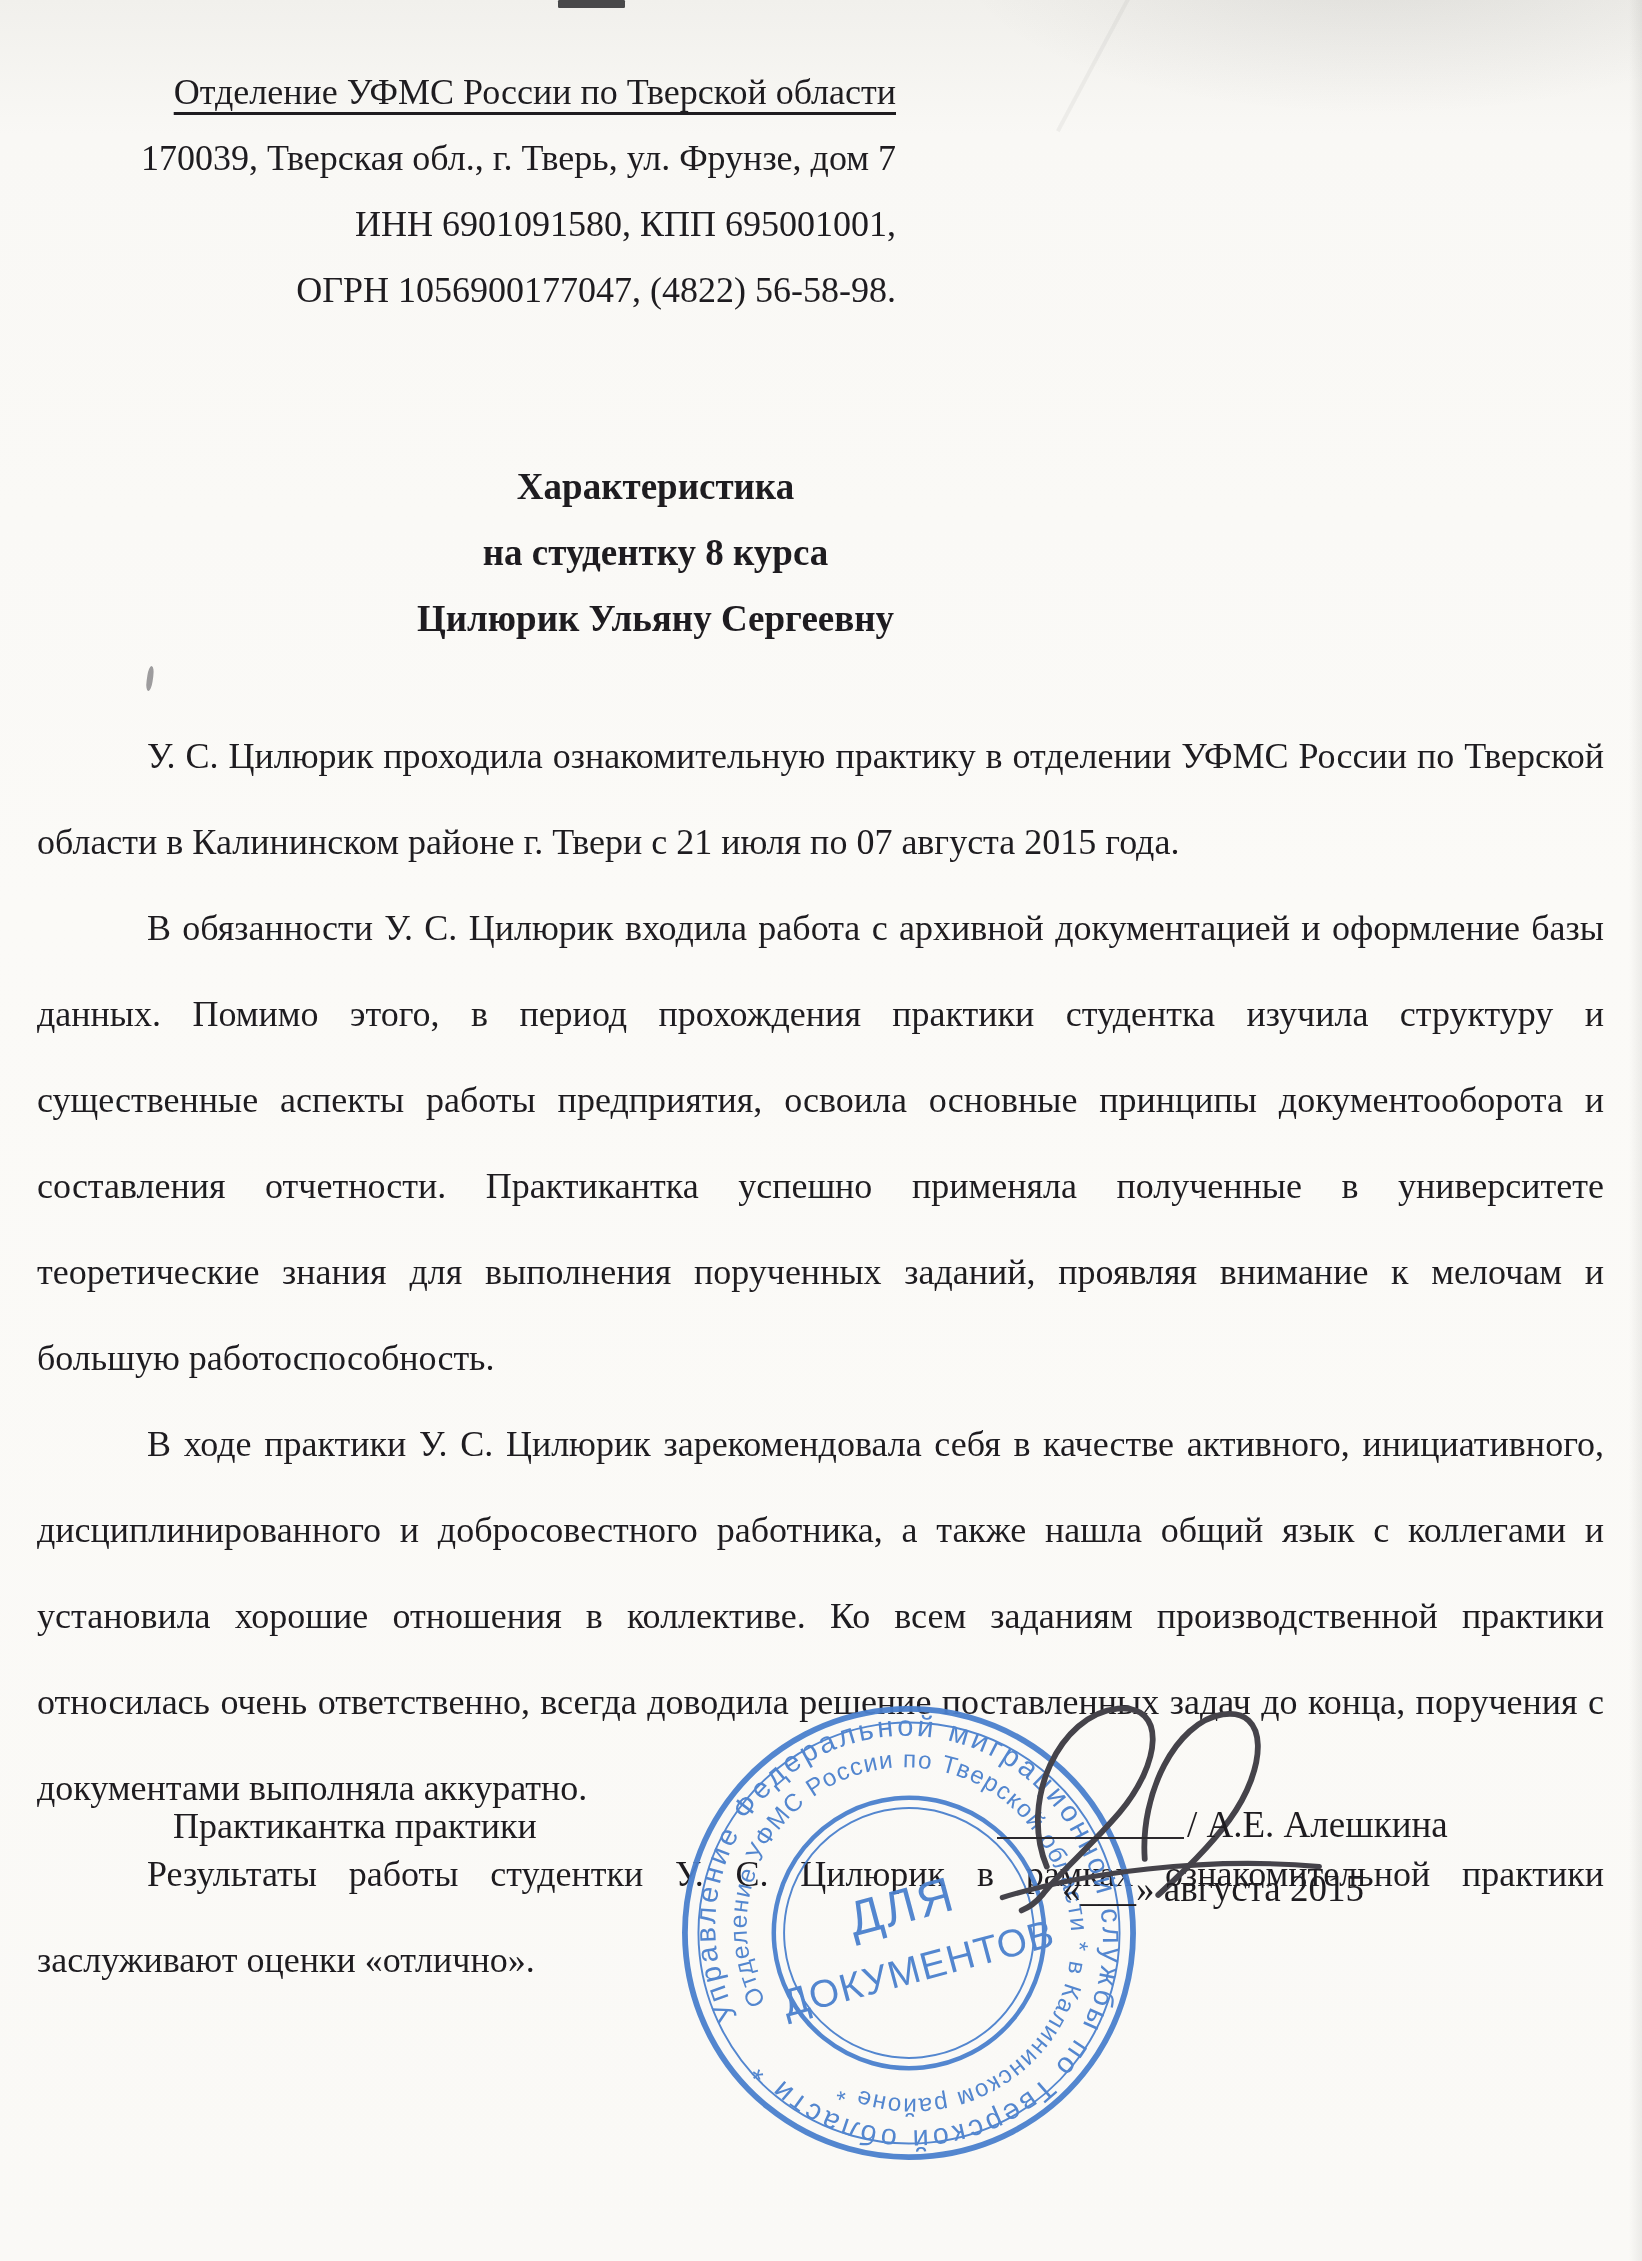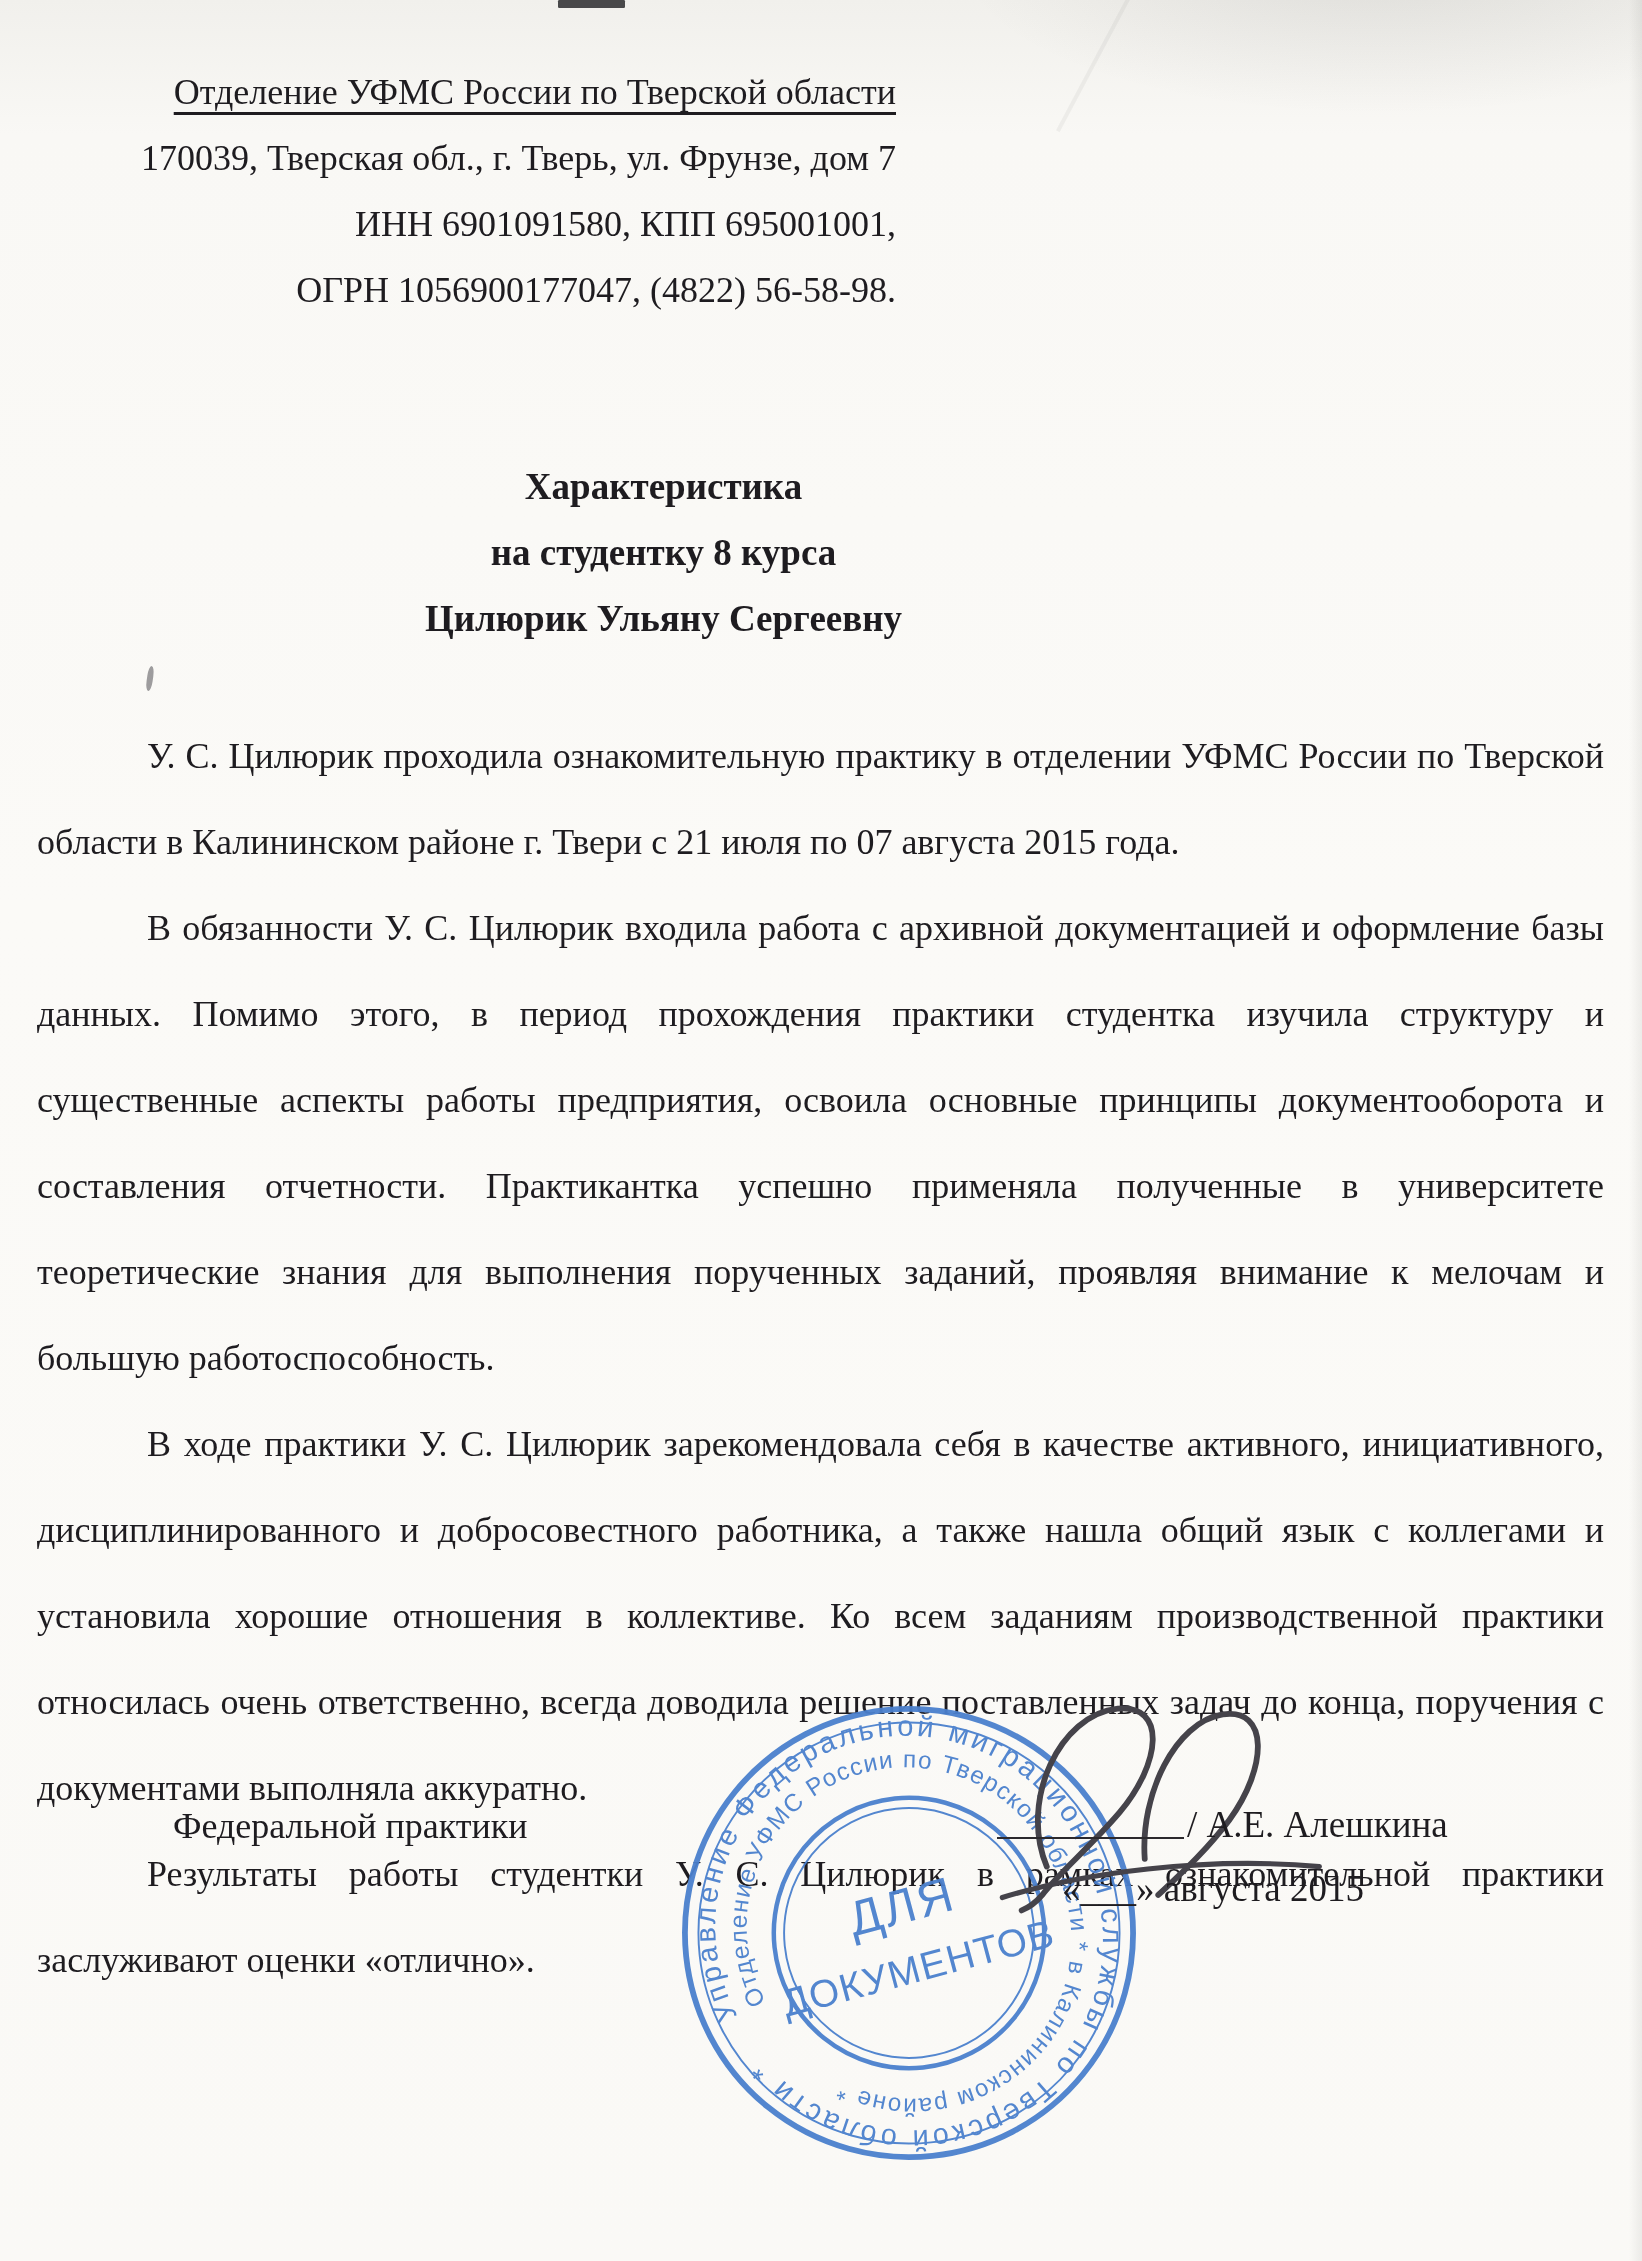--- a/index.html
+++ b/index.html
@@ -23,21 +23,21 @@
   .art-fold { left:1095px; top:-26px; width:3.9px; height:167px; background:rgba(70,70,68,.06); transform:rotate(28deg); }
   .art-speck { left:147px; top:666px; width:5.8px; height:24.5px; background:rgba(45,42,48,.45); border-radius:50%/40%; transform:rotate(8deg); }
 
   .org-header {
     position:absolute; top:59px; left:39px; width:857px;
     text-align:right; font-size:36px; line-height:66px; white-space:nowrap;
   }
   .underlined { text-decoration:underline; text-decoration-thickness:2.6px; text-underline-offset:8.4px; }
 
   .doc-title {
-    position:absolute; top:454px; left:8px; width:1311px;
+    position:absolute; top:454px; left:0; width:1311px;
     text-align:center; font-weight:bold; font-size:37px; line-height:66px;
   }
 
   .doc-body {
     position:absolute; top:713px; left:37px; width:1567px;
     font-size:36px; line-height:86px; text-align:justify;
   }
   .doc-body p { margin:0; text-indent:110px; }
 
   .sig-role  { position:absolute; left:173px;  top:1805px; font-size:36px; white-space:nowrap; }
@@ -75,21 +75,21 @@
     <div>Цилюрик Ульяну Сергеевну</div>
   </section>
 
   <section class="doc-body">
     <p>У. С. Цилюрик проходила ознакомительную практику в отделении УФМС России по Тверской области в Калининском районе г. Твери с 21 июля по 07 августа 2015 года.</p>
     <p>В обязанности У. С. Цилюрик входила работа с архивной документацией и оформление базы данных. Помимо этого, в период прохождения практики студентка изучила структуру и существенные аспекты работы предприятия, освоила основные принципы документооборота и составления отчетности. Практикантка успешно применяла полученные в университете теоретические знания для выполнения порученных заданий, проявляя внимание к мелочам и большую работоспособность.</p>
     <p>В ходе практики У. С. Цилюрик зарекомендовала себя в качестве активного, инициативного, дисциплинированного и добросовестного работника, а также нашла общий язык с коллегами и установила хорошие отношения в коллективе. Ко всем заданиям производственной практики относилась очень ответственно, всегда доводила решение поставленных задач до конца, поручения с документами выполняла аккуратно.</p>
     <p>Результаты работы студентки У. С. Цилюрик в рамках ознакомительной практики заслуживают оценки «отлично».</p>
   </section>
 
-  <div class="sig-role">Федеральной практики</div>
+  <div class="sig-role">Практикантка практики</div>
 
   <svg class="stamp" width="490" height="470" viewBox="0 0 760 730">
     <defs>
       <path id="ringOuter" d="M 102 466 A 296 296 0 1 1 658 264 A 296 296 0 1 1 102 466"></path>
       <path id="ringInner" d="M 148 449 A 247 247 0 1 1 612 281 A 247 247 0 1 1 148 449"></path>
     </defs>
     <g transform="rotate(-6 380 365)">
       <circle class="stamp-ring" cx="380" cy="365" r="348" stroke-width="9"></circle>
       <circle class="stamp-ring" cx="380" cy="365" r="327" stroke-width="3"></circle>
       <circle class="stamp-ring" cx="380" cy="365" r="210" stroke-width="7"></circle>

